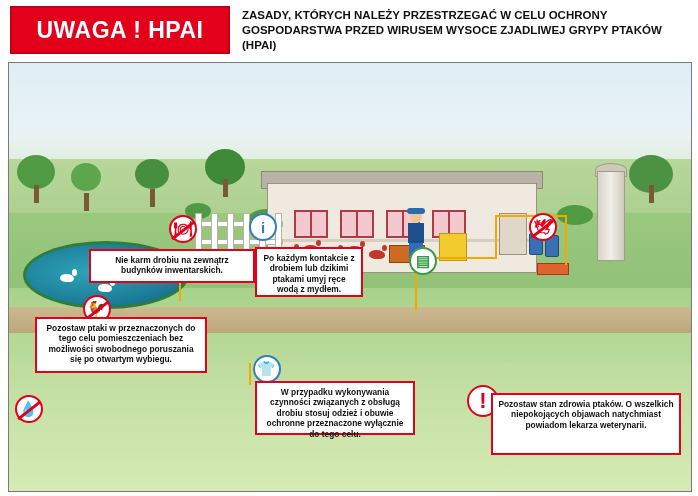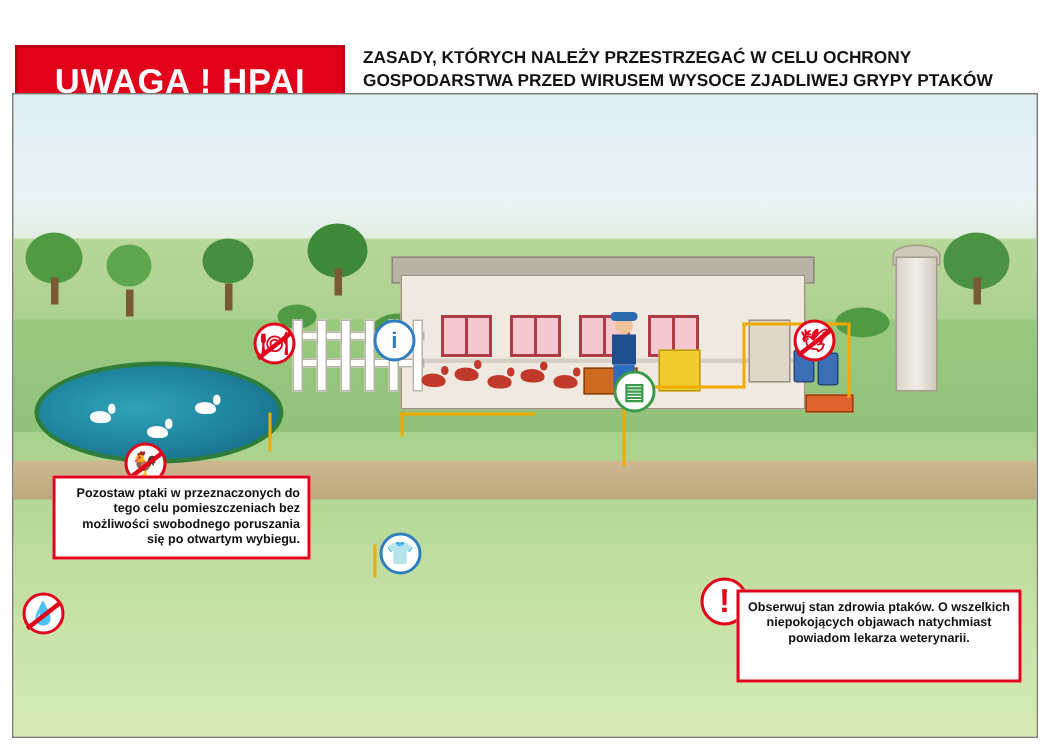--- a/index.html
+++ b/index.html
@@ -10,21 +10,21 @@
     overflow:hidden;
   }
   #poster{
     position:relative;
     width:698px;height:496px;
     box-sizing:border-box;
     background:#ffffff;
   }
   
   .hdr{
-    position:absolute;left:0;top:0;width:644px;height:62px;margin-top:24px;
+    position:absolute;left:0;top:0;width:644px;height:62px;
   }
   .title-box{
     position:absolute;left:10px;top:6px;width:216px;height:44px;
     background:#e2001a;
     border:2px solid #c00014;
     display:flex;align-items:center;justify-content:center;
   }
   .title-box span{
     color:#ffffff;font-size:23px;font-weight:bold;letter-spacing:.5px;
     font-family:"Liberation Sans", sans-serif;
@@ -147,21 +147,21 @@
     background:#ffffff;
     border:2px solid #e2001a;
     color:#111;
     font-size:8.4px;
     line-height:1.24;
     font-weight:bold;
     padding:4px 5px;
     box-sizing:border-box;
     text-align:center;
   }
-  .callout.left{text-align:right;}
+  .callout.left{text-align:center;}
   .icon-badge{
     position:absolute;
     width:28px;height:28px;border-radius:50%;
     background:#ffffff;border:2px solid #e2001a;
     display:flex;align-items:center;justify-content:center;
     font-size:15px;font-weight:bold;color:#e2001a;
     box-sizing:border-box;
   }
   .icon-badge.blue{border-color:#2f7fc0;color:#2f7fc0;}
   .icon-badge.green{border-color:#3a9a4a;color:#3a9a4a;}
@@ -274,37 +274,46 @@
     <div class="connector" style="left:258px;top:212px;width:2px;height:16px;"></div>
     <div class="connector" style="left:258px;top:212px;width:90px;height:2px;"></div>
     <div class="connector" style="left:406px;top:194px;width:2px;height:54px;"></div>
     <div class="connector" style="left:406px;top:194px;width:80px;height:2px;"></div>
     <div class="connector" style="left:486px;top:152px;width:2px;height:44px;"></div>
     <div class="connector" style="left:486px;top:152px;width:70px;height:2px;"></div>
     <div class="connector" style="left:556px;top:152px;width:2px;height:50px;"></div>
     <div class="connector" style="left:240px;top:300px;width:2px;height:22px;"></div>
 
     <div class="icon-badge ban" style="left:160px;top:152px;">🍽</div>
+    <div class="callout" style="left:80px;top:186px;width:166px;height:34px;">
+      <span>Nie karm drobiu na zewnątrz budynków inwentarskich.</span>
+    </div>
 
     <div class="icon-badge blue" style="left:240px;top:150px;">i</div>
+    <div class="callout" style="left:246px;top:184px;width:108px;height:50px;">
+      <span>Po każdym kontakcie z drobiem lub dzikimi ptakami umyj ręce wodą z mydłem.</span>
+    </div>
 
     <div class="icon-badge green" style="left:400px;top:184px;">▤</div>
 
     <div class="icon-badge ban" style="left:520px;top:150px;">🕊</div>
 
     <div class="icon-badge ban" style="left:74px;top:232px;">🐓</div>
     <div class="callout left" style="left:26px;top:254px;width:172px;height:56px;">
       <span>Pozostaw ptaki w przeznaczonych do tego celu pomieszczeniach bez możliwości swobodnego poruszania się po otwartym wybiegu.</span>
     </div>
 
     <div class="icon-badge blue" style="left:244px;top:292px;">👕</div>
+    <div class="callout" style="left:246px;top:318px;width:160px;height:54px;">
+      <span>W przypadku wykonywania czynności związanych z obsługą drobiu stosuj odzież i obuwie ochronne przeznaczone wyłącznie do tego celu.</span>
+    </div>
 
     <div class="icon-badge ban" style="left:6px;top:332px;">💧</div>
 
     <div class="icon-badge" style="left:458px;top:322px;width:32px;height:32px;">
         <span class="big-alert">!</span>
       </div>
     <div class="callout" style="left:482px;top:330px;width:190px;height:62px;">
-      <span>Obserwuj stan zdrowia ptaków. O wszelkich niepokojących objawach natychmiast powiadom lekarza weterynarii.</span>
+      <span>Pozostaw stan zdrowia ptaków. O wszelkich niepokojących objawach natychmiast powiadom lekarza weterynarii.</span>
     </div>
 
   </div>
 </div>
 
 </body></html>

